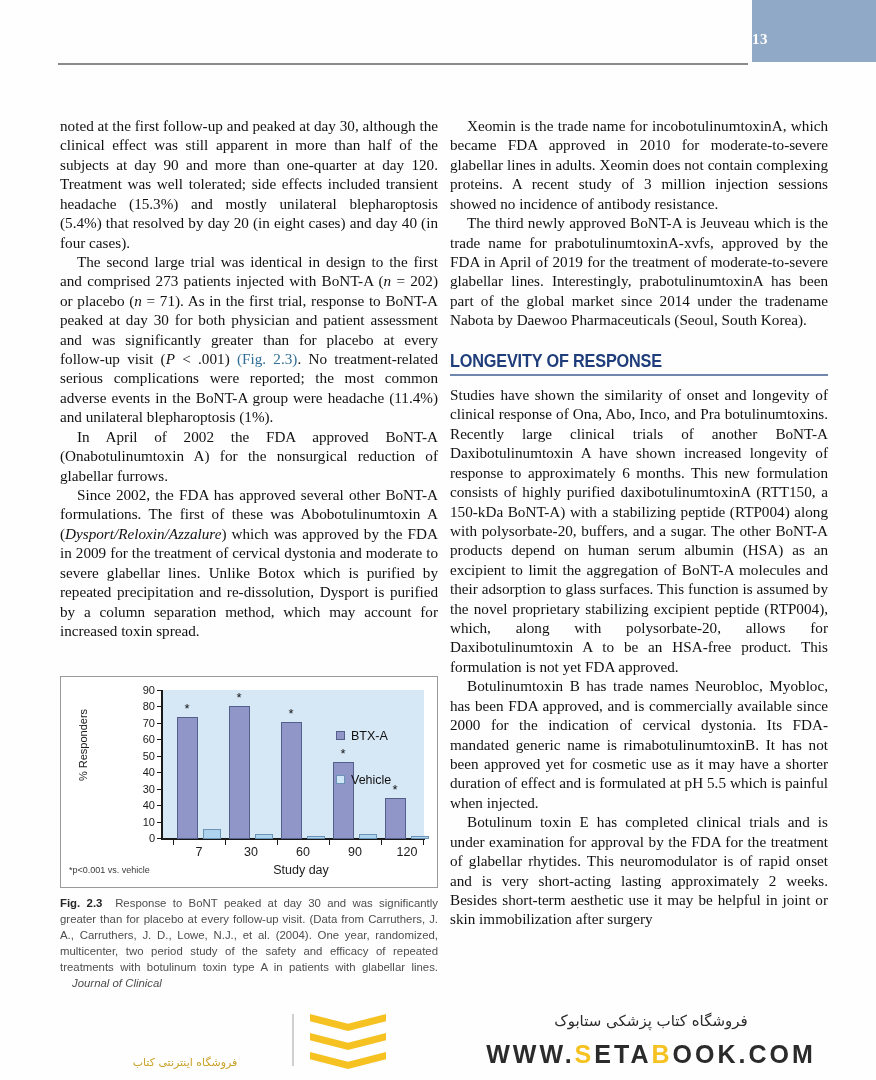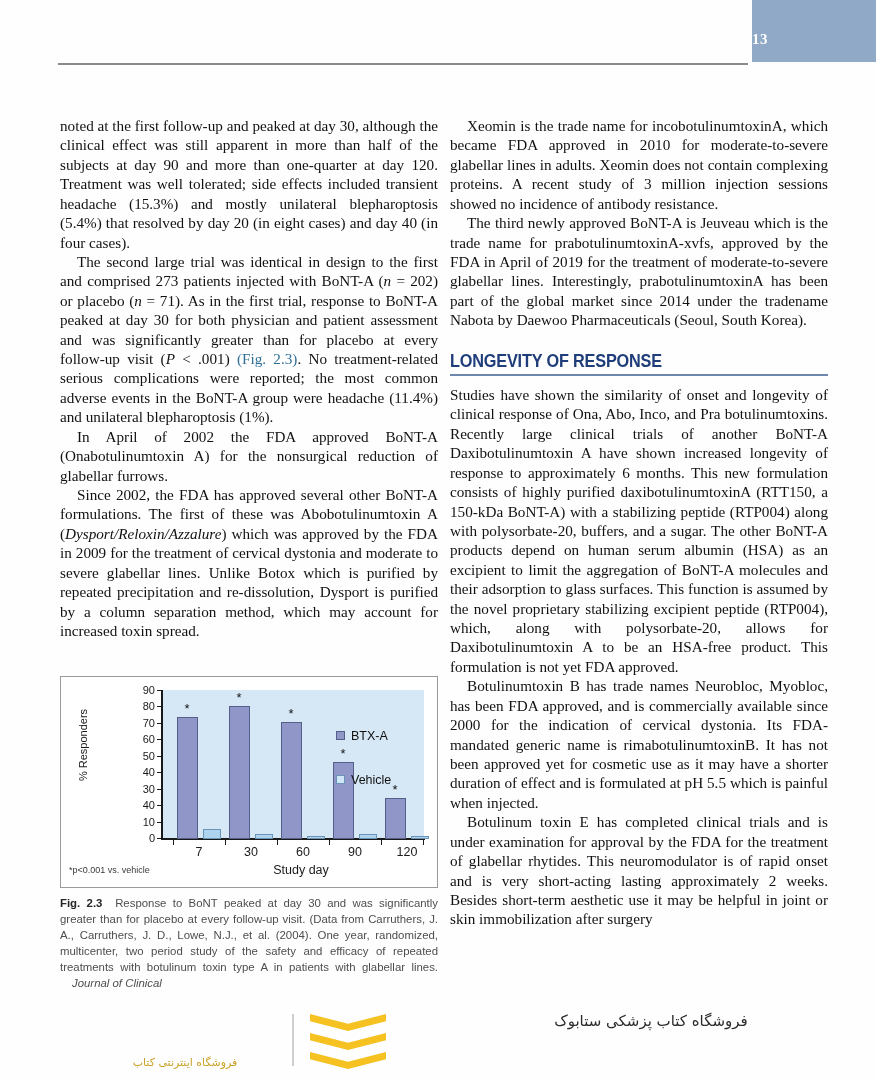--- a/index.html
+++ b/index.html
@@ -446,15 +446,16 @@
     <div class="fa-logo">
       <div class="fa-logo-sub">فروشگاه اینترنتی کتاب</div>
     </div>
     <div class="divider-bar"></div>
     <div class="chevrons">
       <div class="chev" style="top:2px;"></div>
       <div class="chev" style="top:21px;"></div>
       <div class="chev" style="top:40px;"></div>
     </div>
     <div class="fa-right">فروشگاه کتاب پزشکی ستابوک</div>
+    <div class="url"><span>WWW.</span><span class="hl">S</span><span>ETA</span><span class="hl">B</span><span>OOK.COM</span></div>
   </div>
 
 </div>
 
 </body></html>

